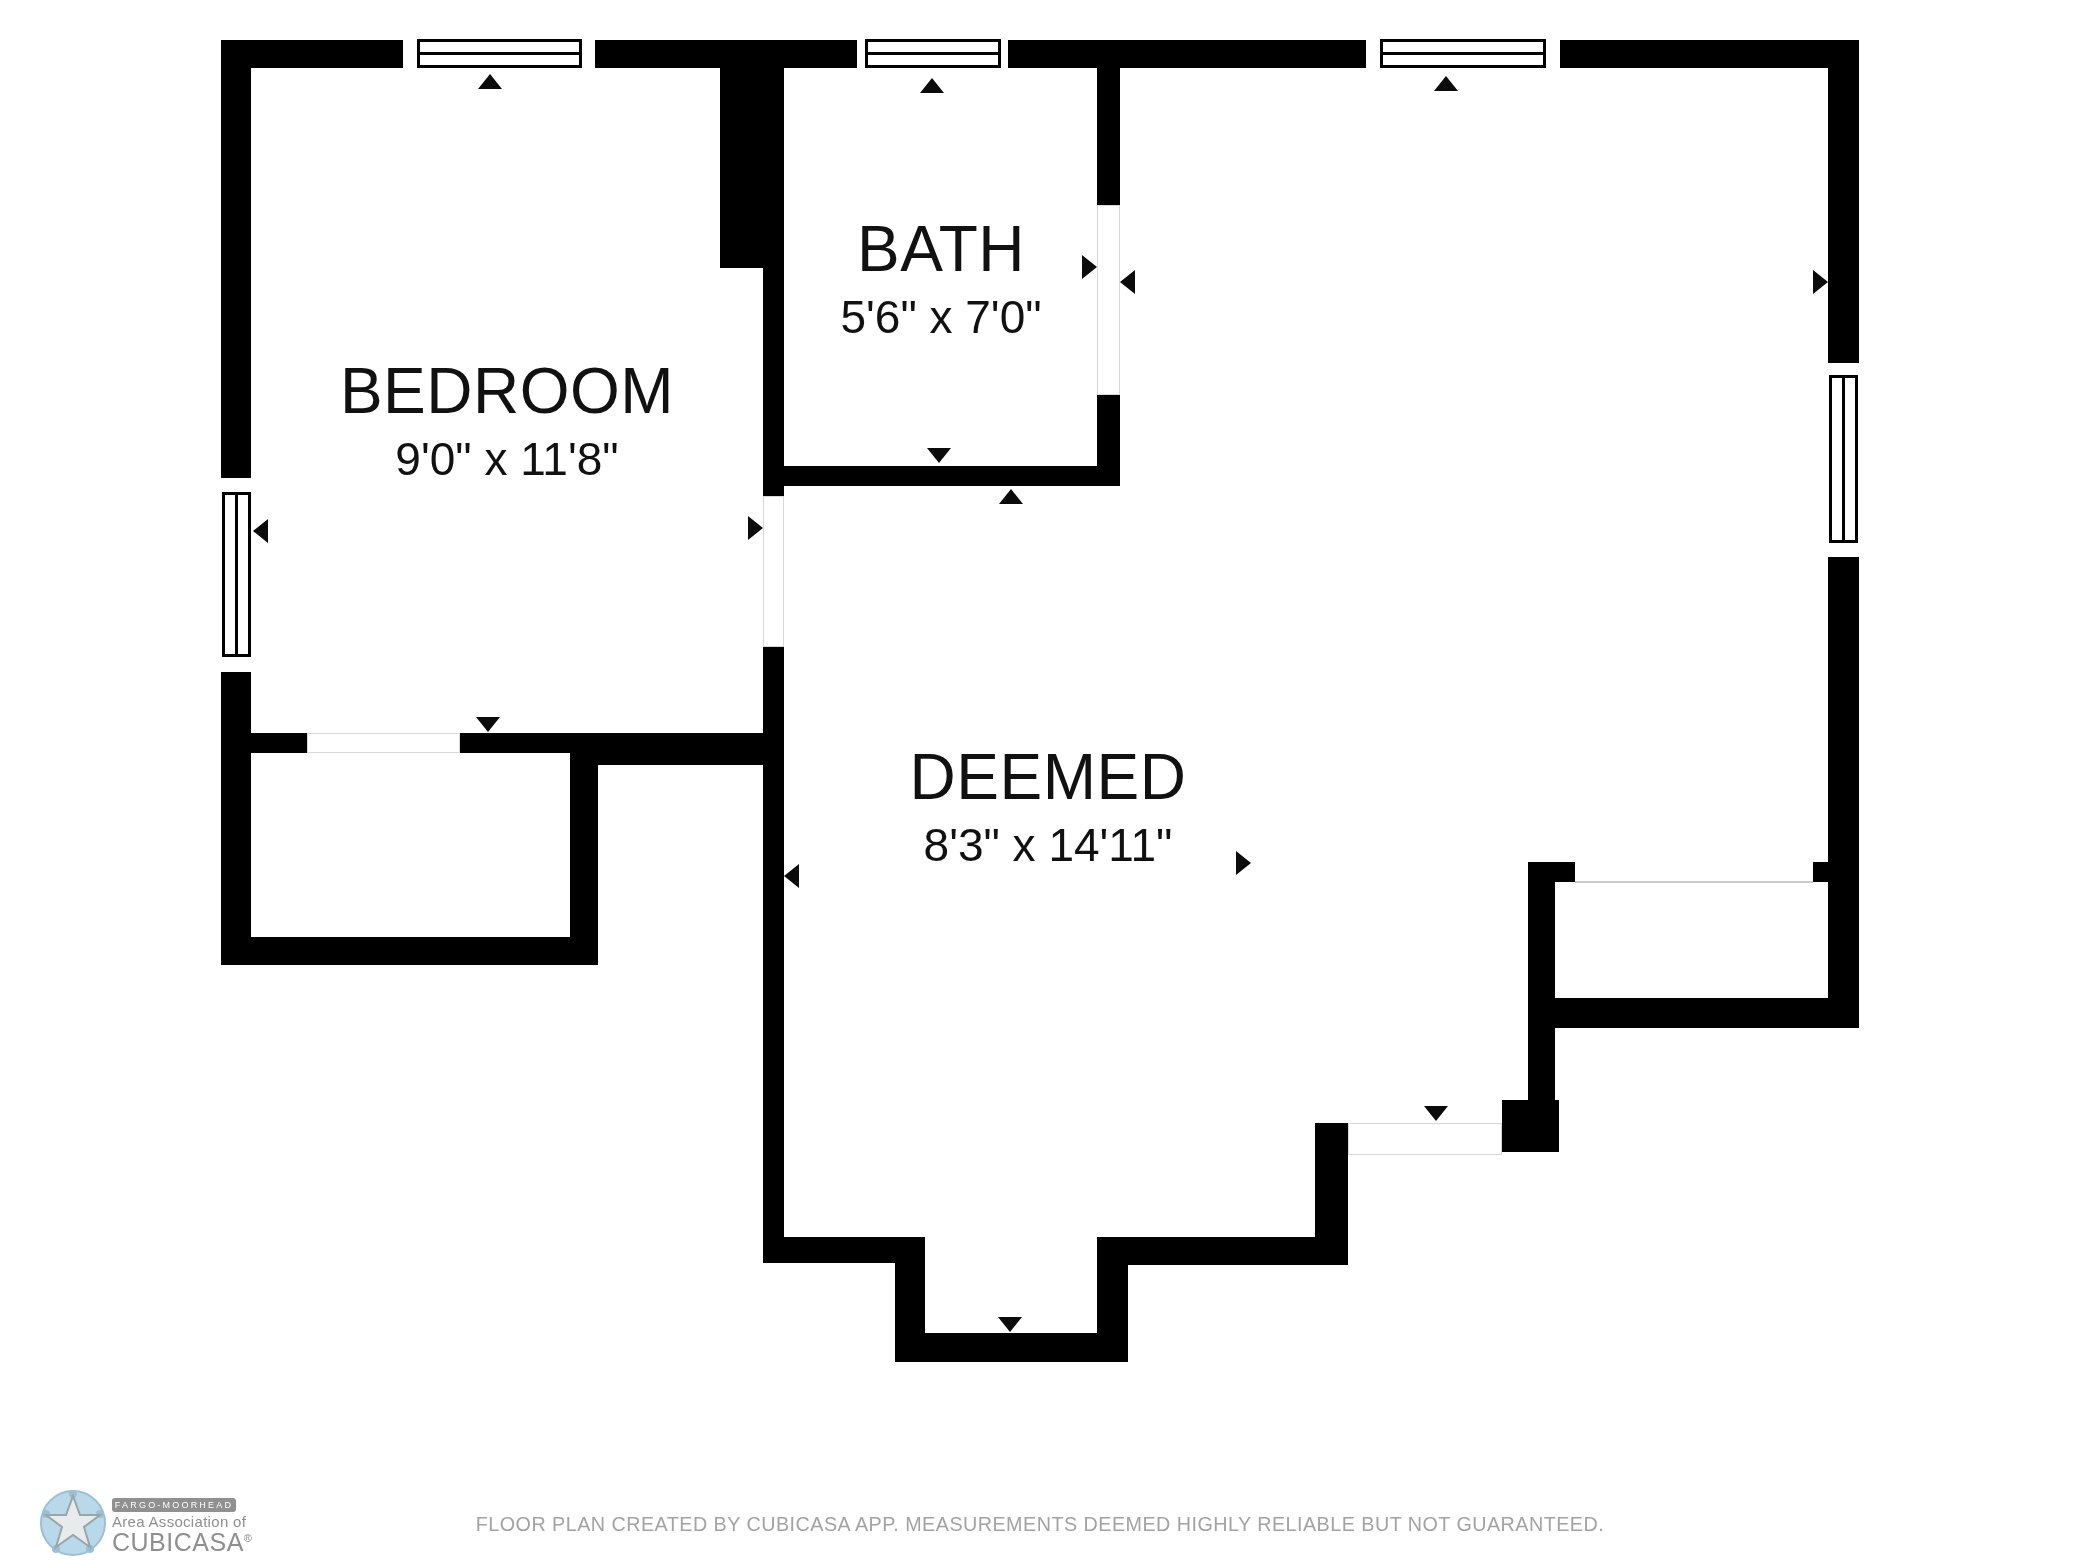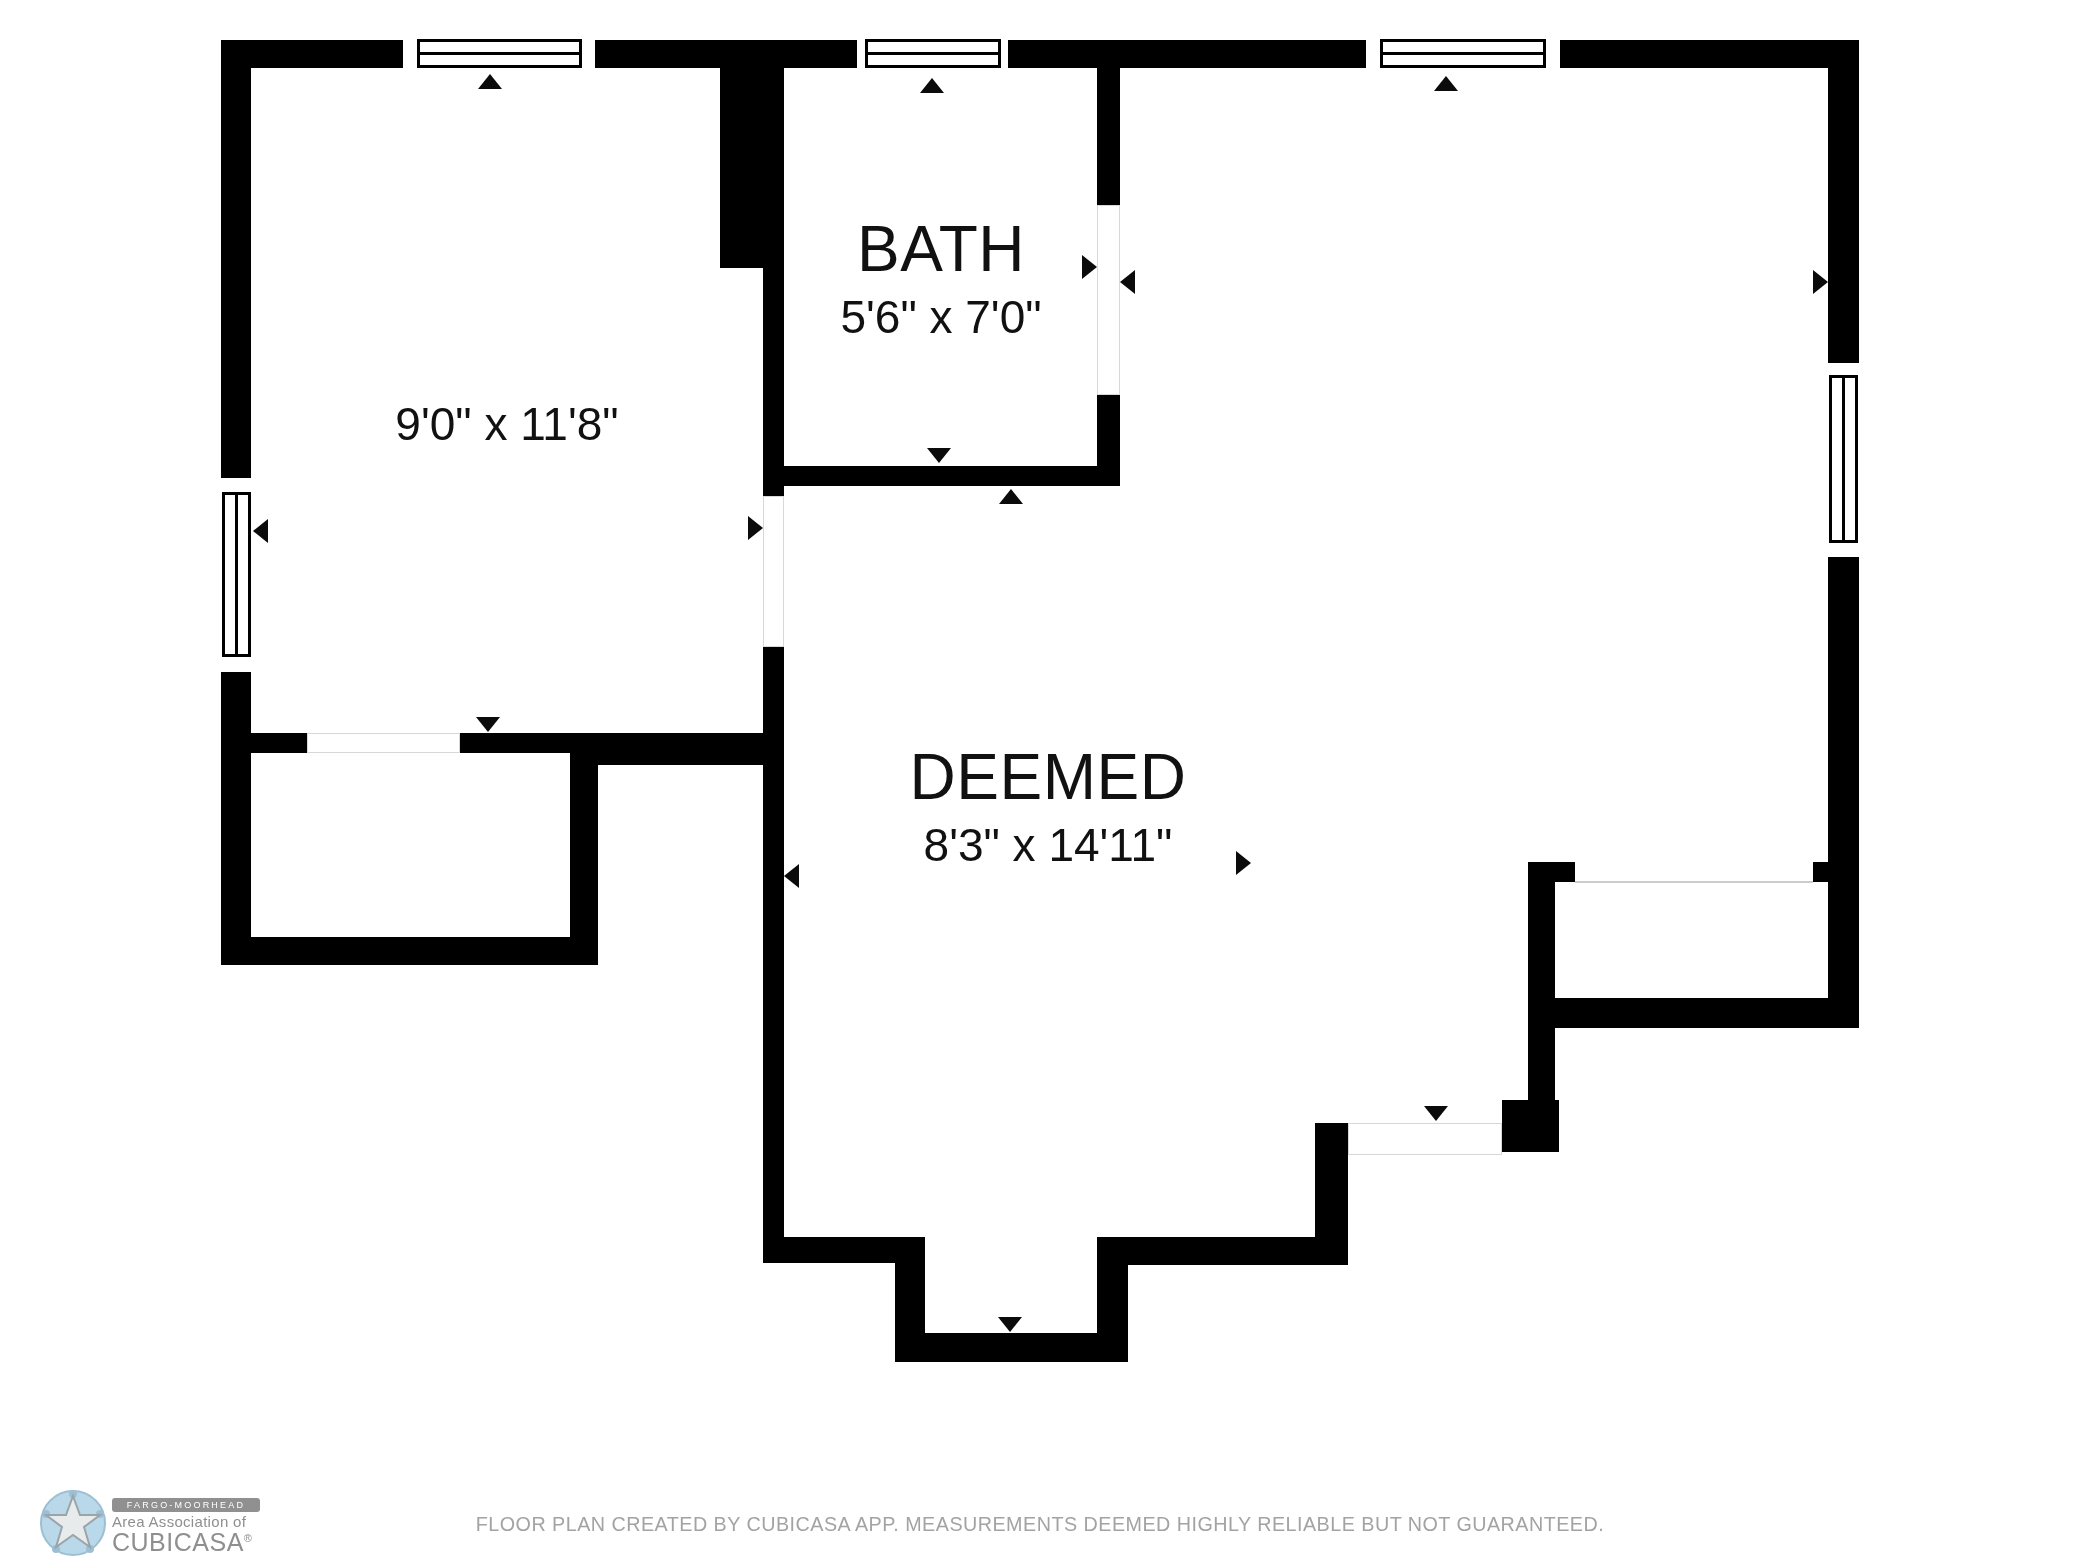--- a/index.html
+++ b/index.html
@@ -23,21 +23,21 @@
   .room-dims{font-size:46px;line-height:1.1;margin-top:8px;}
   .disclaimer{
     position:absolute;left:50%;top:1512px;transform:translateX(-50%) scaleX(0.94);
     font-size:21px;color:#a3a3a3;letter-spacing:0.5px;white-space:nowrap;
   }
   .logo{position:absolute;left:38px;top:1488px;width:210px;height:72px;}
   .logo-icon{position:absolute;left:0;top:0;}
   .logo-text{position:absolute;left:74px;top:10px;width:136px;}
   .logo-bar{
     background:#909090;border-radius:3px;color:#ffffff;font-size:9px;letter-spacing:2.2px;
-    text-align:center;padding:2px 12px;width:124px;white-space:nowrap;overflow:hidden;
+    text-align:center;padding:2px 0;width:124px;white-space:nowrap;overflow:hidden;
   }
   .logo-assoc{color:#8f8f8f;font-size:15px;margin-top:1px;letter-spacing:0.3px;white-space:nowrap;}
   .logo-realtors{color:#8f8f8f;font-size:25px;letter-spacing:0.5px;line-height:1.0;white-space:nowrap;}
   .logo-reg{font-size:11px;vertical-align:super;}
 </style>
 </head>
 <body>
 
 <div class="canvas">
 
@@ -103,20 +103,21 @@
   <div class="tri tri-down" style="left:927px;top:448px;"></div>
   <div class="tri tri-up" style="left:999px;top:489px;"></div>
   <div class="tri tri-right" style="left:1082px;top:255px;"></div>
   <div class="tri tri-left" style="left:1120px;top:270px;"></div>
   <div class="tri tri-left" style="left:784px;top:864px;"></div>
   <div class="tri tri-right" style="left:1236px;top:851px;"></div>
   <div class="tri tri-down" style="left:998px;top:1317px;"></div>
   <div class="tri tri-down" style="left:1424px;top:1106px;"></div>
 
   <div class="room-label" style="left:507px;top:420px;">
+    <div class="room-name">BEDROOM</div>
     <div class="room-dims">9'0" x 11'8"</div>
   </div>
   <div class="room-label" style="left:941px;top:278px;">
     <div class="room-name">BATH</div>
     <div class="room-dims">5'6" x 7'0"</div>
   </div>
   <div class="room-label" style="left:1048px;top:806px;">
     <div class="room-name">DEEMED</div>
     <div class="room-dims">8'3" x 14'11"</div>
   </div>

